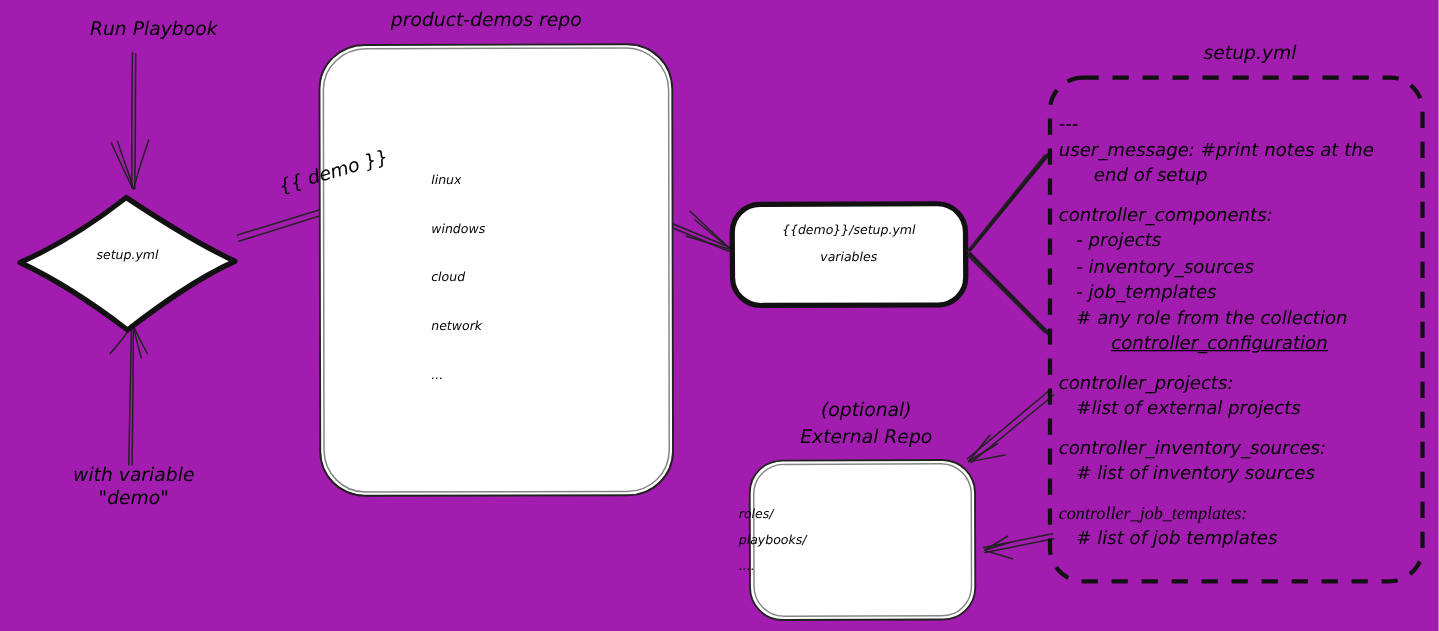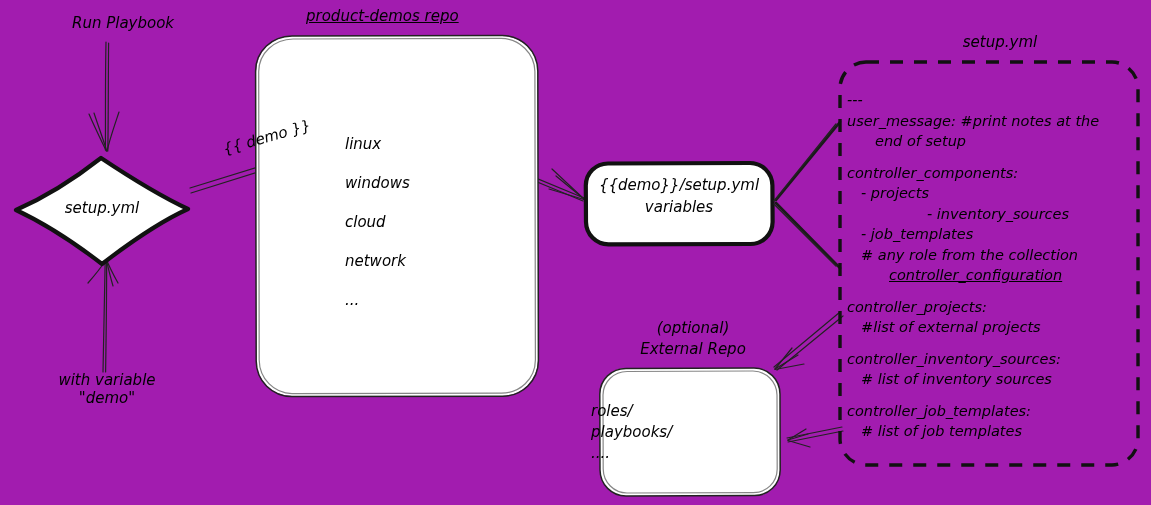--- a/index.html
+++ b/index.html
@@ -24,21 +24,21 @@
     width: 1151px;
     height: 505px;
   }
   .hand-text {
     font-family: "DejaVu Sans", sans-serif;
     fill: #111111;
     font-style: italic;
     font-weight: 400;
   }
   .t-label   { font-size: 15px; }
-  .t-node    { font-size: 15px; }
+  .t-node    { font-size: 10px; }
   .t-code    { font-size: 14.5px; }
   .t-title   { font-size: 15px; }
   .stroke-thick  { fill: none; stroke: #111111; stroke-width: 4.2; stroke-linecap: round; stroke-linejoin: round; }
   .stroke-med    { fill: none; stroke: #1a1a1a; stroke-width: 2.6; stroke-linecap: round; stroke-linejoin: round; }
   .stroke-thin   { fill: none; stroke: #222222; stroke-width: 1.5; stroke-linecap: round; stroke-linejoin: round; }
   .stroke-hair   { fill: none; stroke: #222222; stroke-width: 1.2; stroke-linecap: round; stroke-linejoin: round; }
   .stroke-dash   { fill: none; stroke: #111111; stroke-width: 3.4; stroke-linecap: butt; stroke-linejoin: round;
                    stroke-dasharray: 13 11; }
   .fill-white { fill: #ffffff; }
 </style>
@@ -155,21 +155,21 @@
 
   <div style="position:absolute; left:37px; top:199px; width:130px; text-align:center;" class="hand-text t-node">setup.yml</div>
 
   <div style="position:absolute; left:32px; top:371px; width:150px; text-align:center; line-height:18px;">
     <div class="hand-text t-label">with variable</div>
     <div class="hand-text t-label">"demo"</div>
   </div>
 
   <div style="position:absolute; left:221px; top:141px; transform:rotate(-16deg); transform-origin:left top;" class="hand-text t-label">{{ demo }}</div>
 
-  <div style="position:absolute; left:306px; top:7px; width:200px; text-align:left;text-decoration:underline;" class="hand-text t-title">product-demos repo</div>
+  <div style="position:absolute; left:289px; top:7px; width:200px; text-align:center;" class="hand-text t-title">product-demos repo</div>
 
   <div style="position:absolute; left:345px; top:125px; width:150px; line-height:39px;">
     <div class="hand-text t-node">linux</div>
     <div class="hand-text t-node">windows</div>
     <div class="hand-text t-node">cloud</div>
     <div class="hand-text t-node">network</div>
     <div class="hand-text t-node">...</div>
   </div>
 
   <div style="position:absolute; left:590px; top:174px; width:178px; text-align:center; line-height:22px;">
@@ -190,28 +190,28 @@
 
   <div style="position:absolute; left:925px; top:33px; width:150px; text-align:center;" class="hand-text t-title">setup.yml</div>
 
   <div id="setup-yml-body" style="position:absolute; left:847px; top:90px; width:288px; line-height:20.5px;">
       <div class="hand-text t-code" style="padding-left: 0px; white-space: pre; min-height: 10px;">---</div>
       <div class="hand-text t-code" style="padding-left: 0px; white-space: pre; min-height: 10px;">user_message: #print notes at the</div>
       <div class="hand-text t-code" style="padding-left: 28px; white-space: pre; min-height: 10px;">end of setup</div>
       <div class="hand-text t-code" style="padding-left: 0px; white-space: pre; min-height: 10px; line-height: 11px;">&nbsp;</div>
       <div class="hand-text t-code" style="padding-left: 0px; white-space: pre; min-height: 10px;">controller_components:</div>
       <div class="hand-text t-code" style="padding-left: 14px; white-space: pre; min-height: 10px;">- projects</div>
-      <div class="hand-text t-code" style="padding-left: 14px; white-space: pre; min-height: 10px; text-align: center;">- inventory_sources</div>
+      <div class="hand-text t-code" style="padding-left: 14px; white-space: pre; min-height: 10px;">- inventory_sources</div>
       <div class="hand-text t-code" style="padding-left: 14px; white-space: pre; min-height: 10px;">- job_templates</div>
       <div class="hand-text t-code" style="padding-left: 14px; white-space: pre; min-height: 10px;"># any role from the collection</div>
       <div class="hand-text t-code" style="padding-left: 42px; white-space: pre; min-height: 10px; text-decoration: underline;">controller_configuration</div>
       <div class="hand-text t-code" style="padding-left: 0px; white-space: pre; min-height: 10px; line-height: 11px;">&nbsp;</div>
       <div class="hand-text t-code" style="padding-left: 0px; white-space: pre; min-height: 10px;">controller_projects:</div>
       <div class="hand-text t-code" style="padding-left: 14px; white-space: pre; min-height: 10px;">#list of external projects</div>
       <div class="hand-text t-code" style="padding-left: 0px; white-space: pre; min-height: 10px; line-height: 11px;">&nbsp;</div>
       <div class="hand-text t-code" style="padding-left: 0px; white-space: pre; min-height: 10px;">controller_inventory_sources:</div>
       <div class="hand-text t-code" style="padding-left: 14px; white-space: pre; min-height: 10px;"># list of inventory sources</div>
       <div class="hand-text t-code" style="padding-left: 0px; white-space: pre; min-height: 10px; line-height: 11px;">&nbsp;</div>
-      <div class="hand-text t-code" style="padding-left: 0px; white-space: pre; min-height: 10px;">controller_job_templates:</div>
+      <div class="hand-text t-code" style="padding-left: 0px; white-space: pre; min-height: 10px; font-family: Liberation Serif, serif;">controller_job_templates:</div>
       <div class="hand-text t-code" style="padding-left: 14px; white-space: pre; min-height: 10px;"># list of job templates</div>
     </div>
 
 </div>
 
 </body></html>

